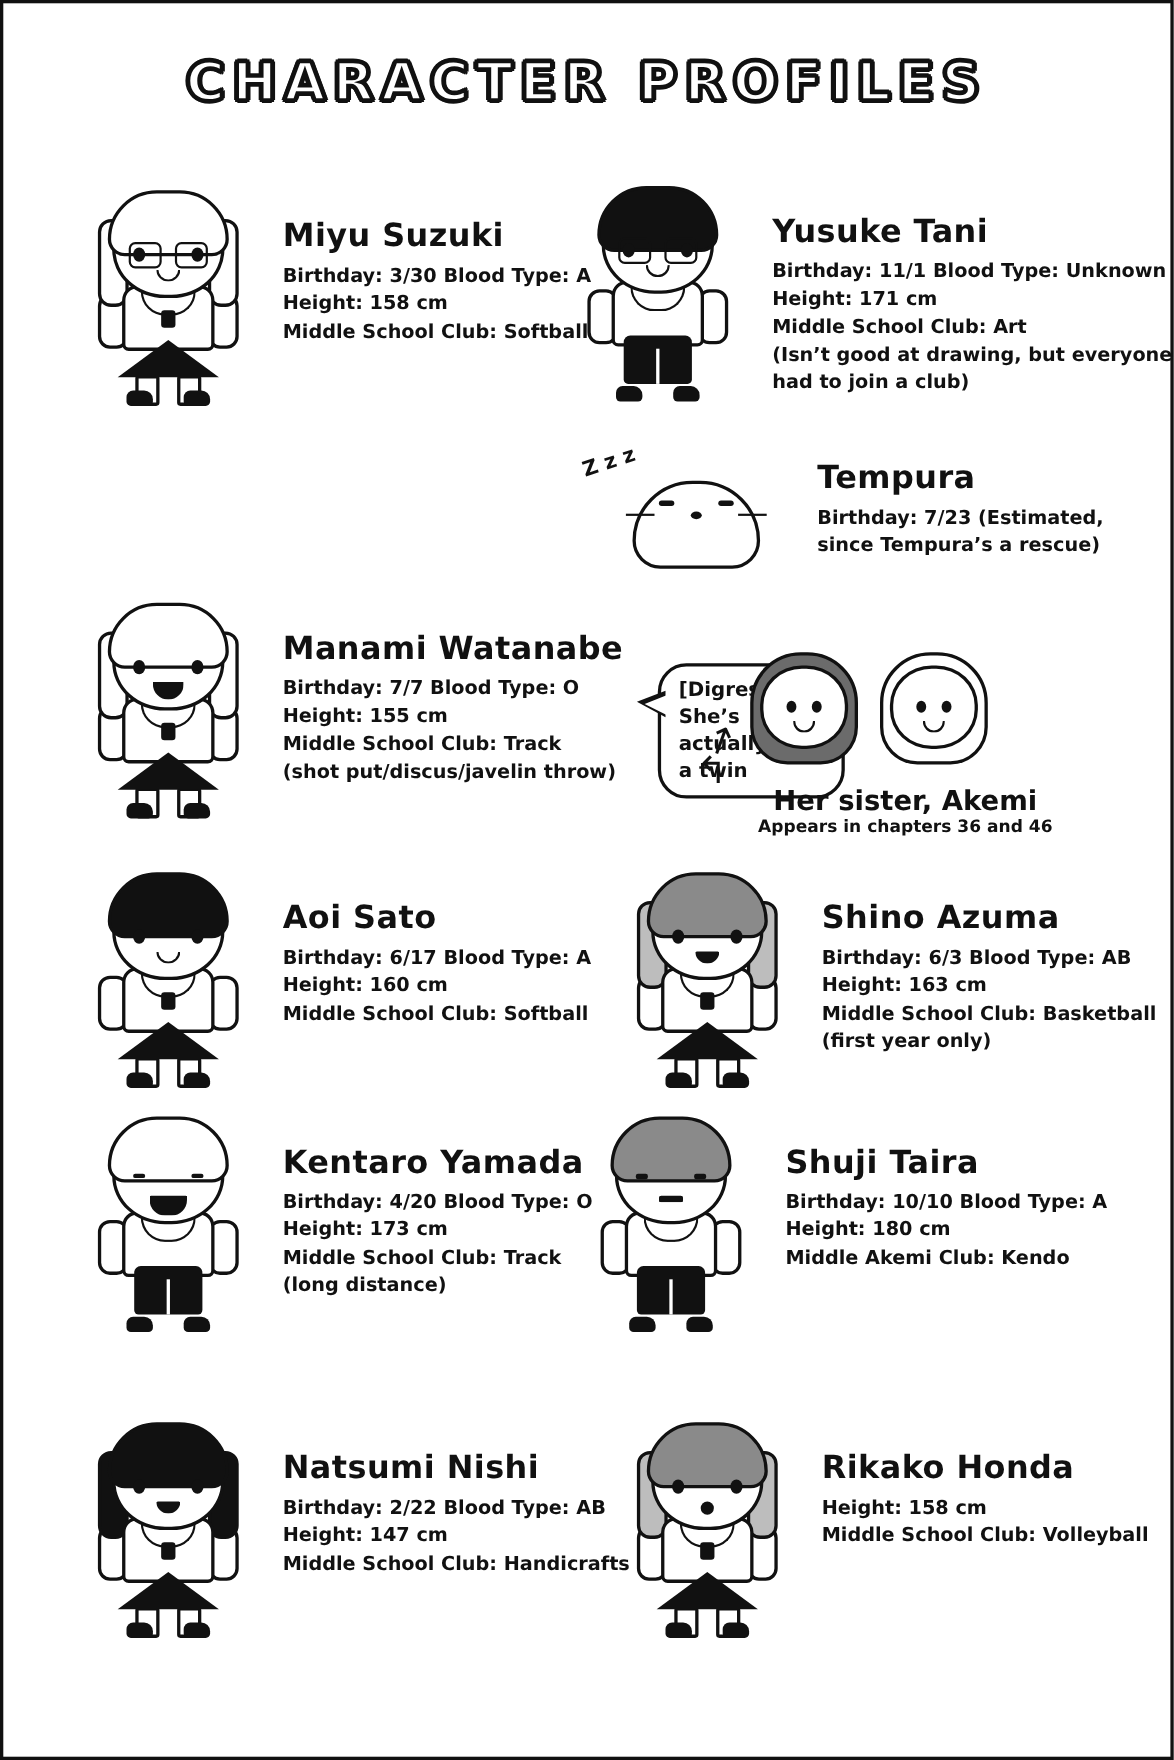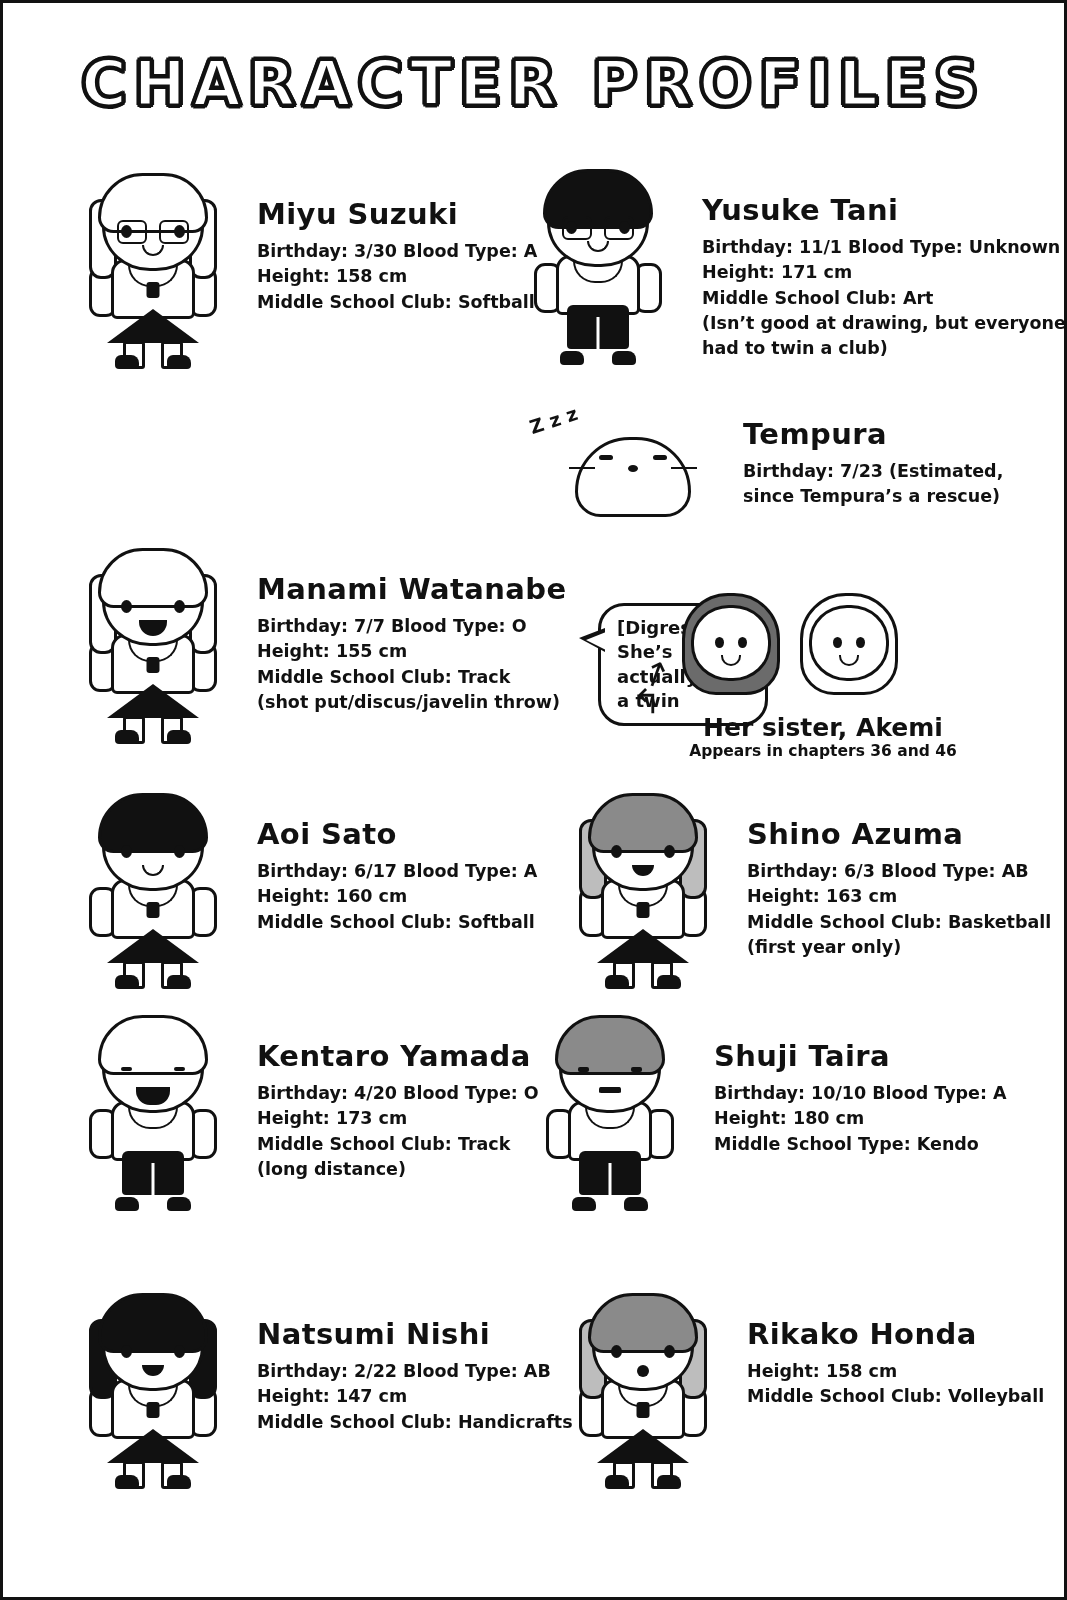--- a/index.html
+++ b/index.html
@@ -22,21 +22,21 @@
     border: 3px solid #111;
     box-sizing: border-box;
     background: #fff;
   }
 
   
   .title {
     text-align: center;
     margin-top: 44px;
     font-family: "DejaVu Sans", sans-serif;
-    font-size: 62px;
+    font-size: 48px;
     font-weight: bold;
     letter-spacing: 7px;
     color: #fff;
     -webkit-text-stroke: 3px #111;
     text-shadow:
        3px 0 0 #111, -3px 0 0 #111, 0 3px 0 #111, 0 -3px 0 #111,
        2px 2px 0 #111, -2px 2px 0 #111, 2px -2px 0 #111, -2px -2px 0 #111;
   }
 
   
@@ -320,21 +320,21 @@
         <div class="shoeL"></div>
           <div class="shoeR"></div>
       </div>
     </div>
     <div class="info">
       <div class="name">Yusuke Tani</div>
       <div class="line">Birthday: 11/1     Blood Type: Unknown</div>
       <div class="line">Height: 171 cm</div>
       <div class="line">Middle School Club: Art</div>
       <div class="line">(Isn’t good at drawing, but everyone</div>
-      <div class="line">had to twin a club)</div>
+      <div class="line">had to join a club)</div>
     </div>
   </div>
 
   <div class="entry" style="left:520px; top:400px;">
     <div class="art" style="width:200px;">
       <div class="cat" style="margin-left:40px;">
         <div class="zzz">Z z z</div>
         <div class="cat-body"></div>
         <div class="cat-eye-l"></div>
           <div class="cat-eye-r"></div>
@@ -518,21 +518,21 @@
         <div class="mouth" style="height:4px;border-radius:2px;background:#111;"></div>
         <div class="pants"></div>
         <div class="shoeL"></div>
           <div class="shoeR"></div>
       </div>
     </div>
     <div class="info">
       <div class="name">Shuji Taira</div>
       <div class="line">Birthday: 10/10     Blood Type: A</div>
       <div class="line">Height: 180 cm</div>
-      <div class="line">Middle School Type: Kendo</div>
+      <div class="line">Middle Akemi Club: Kendo</div>
     </div>
   </div>
 
   <div class="entry" style="left:80px; top:1290px;">
     <div class="art">
       <div class="chibi">
         <div class="sidehairL dark"></div>
         <div class="sidehairR dark"></div>
         <div class="body">
             <div class="collar"></div>

